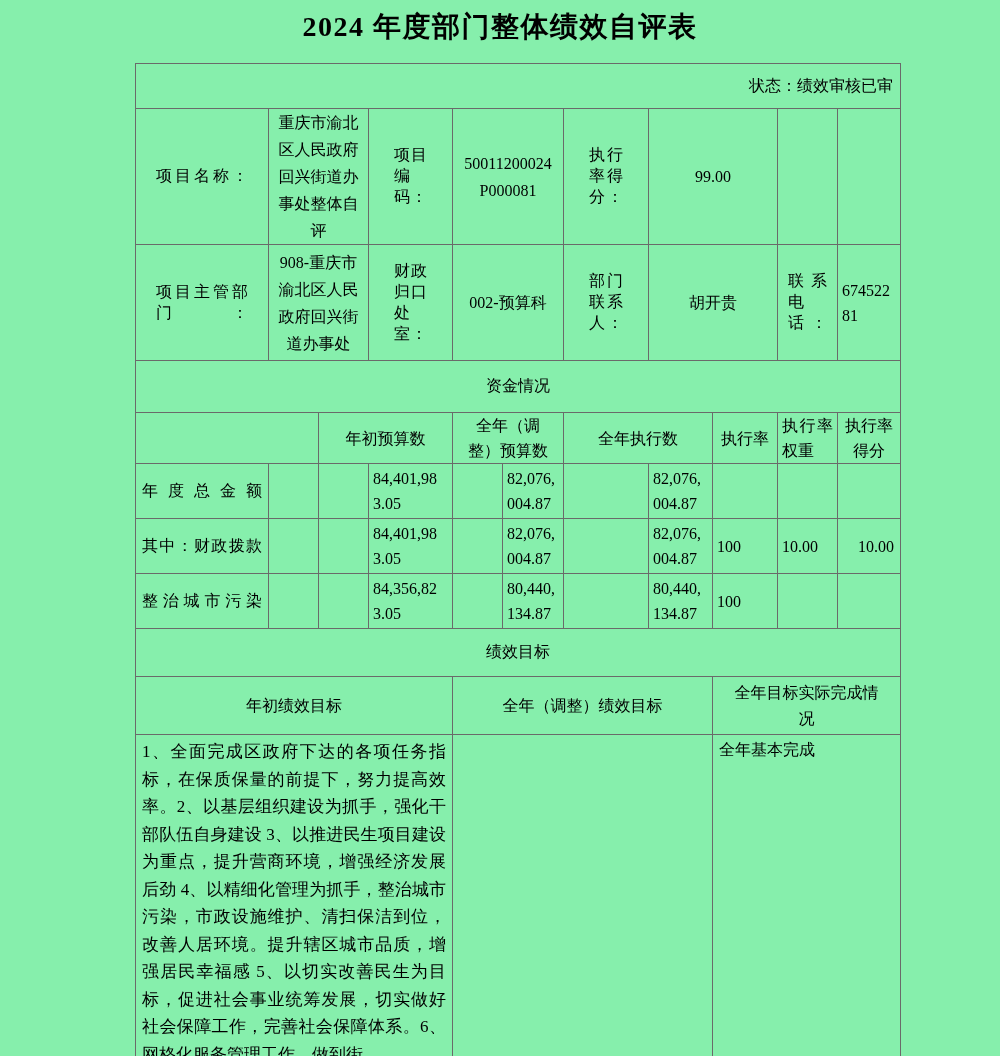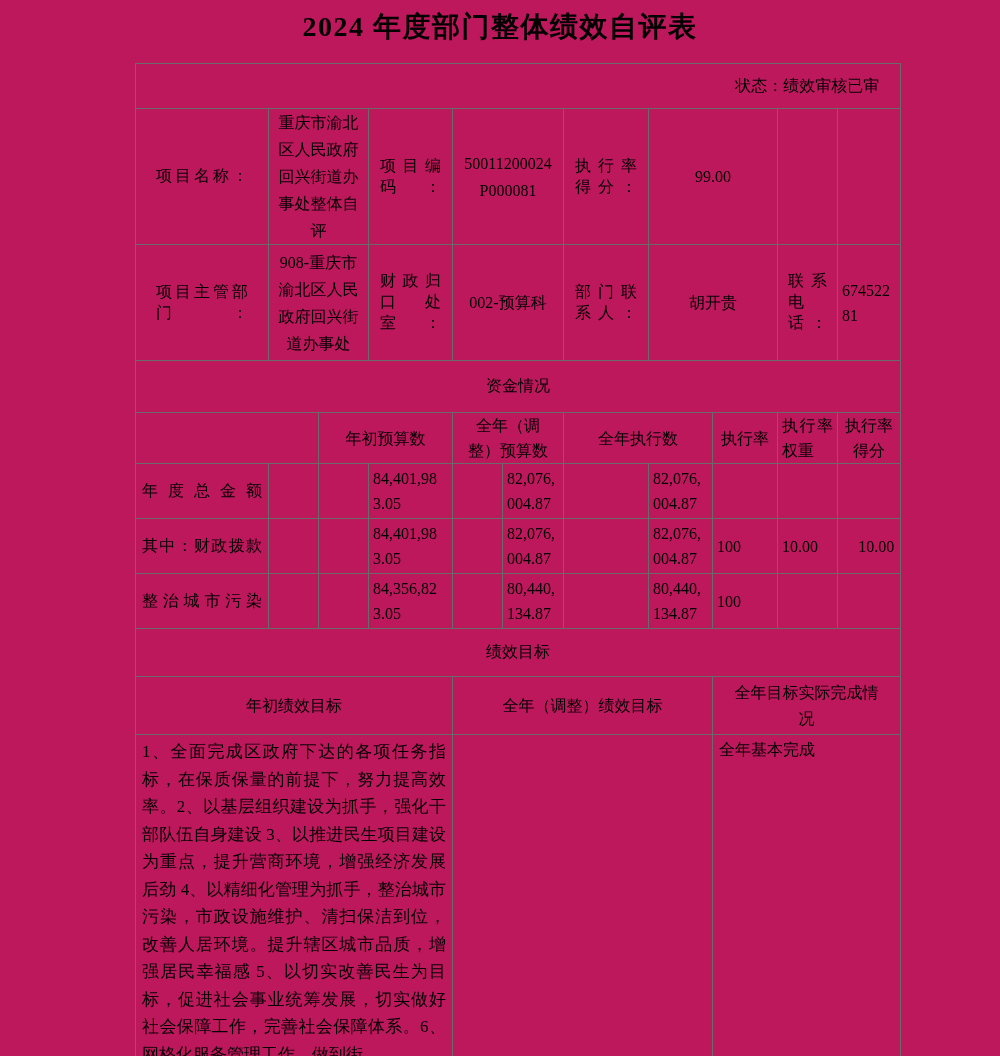--- a/index.html
+++ b/index.html
@@ -1,21 +1,21 @@
 <!DOCTYPE html>
 <html><head>
 <meta charset="utf-8">
 <style>
   html,body { margin:0; padding:0; background:#ffffff; }
   body {
     width:1000px; height:1056px;
     font-family:"Liberation Serif","DejaVu Serif",serif;
     color:#000;
   }
-  .page { position:relative; width:1000px; height:1056px; overflow:hidden; background:#be185d; }
+  .page { position:relative; width:1000px; height:1056px; overflow:hidden; background:#86efac; }
   .doc-title {
     position:absolute; top:8px; left:0; width:1000px;
     text-align:center; font-size:28px; font-weight:bold; letter-spacing:1.5px;
     margin:0;
   }
   table.main {
     position:absolute; left:135px; top:63px;
     width:766px; border-collapse:collapse; table-layout:fixed;
   }
   td, th {
@@ -30,26 +30,26 @@
   tr.r-info2   { height:116px; }
   tr.r-sec1    { height:52px; }
   tr.r-fhead   { height:39px; }
   tr.r-fund1   { height:50px; }
   tr.r-fund2   { height:50px; }
   tr.r-fund3   { height:45px; }
   tr.r-sec2    { height:48px; }
   tr.r-ghead   { height:58px; }
   tr.r-content { height:330px; }
 
-  .status-cell { text-align:right; padding-right:21px; }
+  .status-cell { text-align:right; padding-right:7px; }
 
   
   .lbl   { text-align:justify; text-align-last:justify; }
   .lbl-a { padding:0 20px; }   
-  .lbl-b { padding:0 11px;font-family:Liberation Mono, monospace; }   
+  .lbl-b { padding:0 25px;font-family:Liberation Mono, monospace; }   
   .lbl-c { padding:0 10px; }   
 
   .val { text-align:center; padding:0 8px; word-break:break-all; line-height:27px; }
 
   .sec { text-align:center;margin-top:40px; }
 
   th.fh { text-align:center; padding:0 2px; line-height:25px; }
   th.fh-pre { white-space:pre-line;border-radius:15px; }
   th.fh-left { text-align:justify; text-align-last:left; padding:0 4px; }
 

